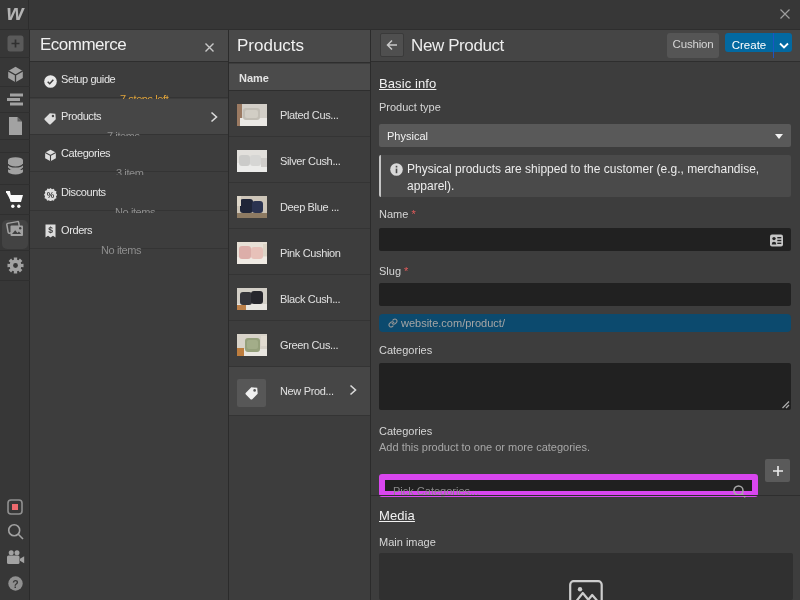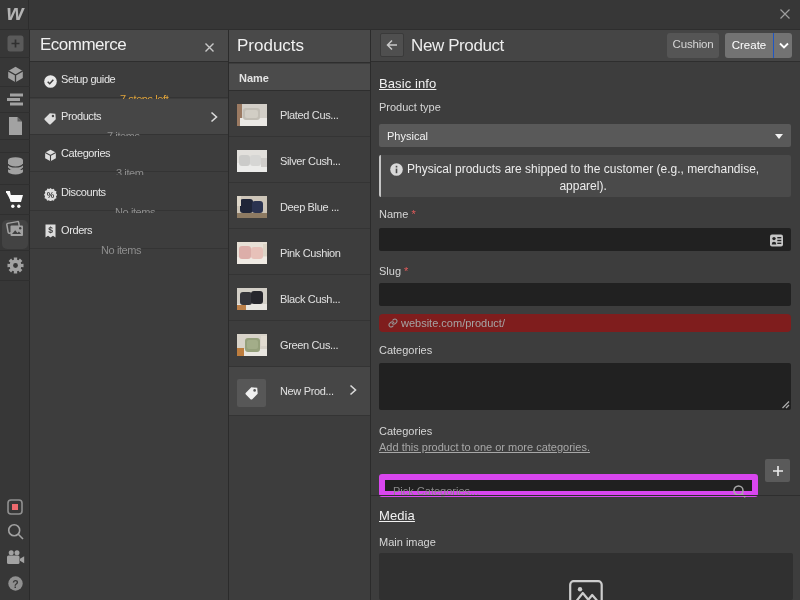--- a/index.html
+++ b/index.html
@@ -50,39 +50,39 @@
   #p3 { left:370px; top:30px; width:430px; height:570px; background:#3d3d3d;
     border-left:1px solid #2b2b2b; }
   #p3hdr { position:absolute; left:0; top:0; width:430px; height:32px; background:#454545;
      border-bottom:1px solid #2e2e2e; }
   #backbtn { position:absolute; left:9px; top:3px; width:24px; height:24px; background:#4f4f4f;
      border:1px solid #3a3a3a; border-radius:2px; display:flex; align-items:center; justify-content:center; }
   #p3hdr .t { position:absolute; left:40px; top:6px; font-size:17px; color:#ededed; letter-spacing:-0.4px; }
   #cancelbtn { position:absolute; left:296px; top:3px; width:52px; height:25px; background:#555555;
      border-radius:3px; color:#d6d6d6; letter-spacing:-0.2px; font-size:11.5px; text-align:center;
      line-height:23px; }
-  #createbtn { position:absolute; left:354px; top:3px; width:67px; height:25px; background:#737373;
+  #createbtn { position:absolute; left:354px; top:3px; width:67px; height:19px; background:#0369a1;
      border-radius:3px; }
   #createbtn .m { position:absolute; left:0; top:0; width:49px; height:25px; color:#fff;
      font-size:11.5px; text-align:center; line-height:25px; border-right:1px solid #1d55c4; }
   #createbtn .c { position:absolute; right:0; top:0; width:17px; height:25px; display:flex;
      align-items:center; justify-content:center; }
 
   .label { position:absolute; font-size:11px; color:#d6d6d6; }
-  .sub { position:absolute; font-size:11px; color:#a7a7a7;text-decoration:underline; }
+  .sub { position:absolute; font-size:11px; color:#a7a7a7; }
   .req { color:#e25a5a; }
   .h2 { position:absolute; font-size:13px; font-weight:normal; color:#f1f1f1; letter-spacing:0.1px;text-decoration:underline; }
   .input { position:absolute; background:#212121; border-radius:2px; }
 
   #ptype { position:absolute; left:8px; top:94px; width:412px; height:23px; background:#595959; border-radius:2px; }
   #ptype span { position:absolute; left:8px; top:6px; font-size:11px; color:#f2f2f2; }
   #infobox { position:absolute; left:8px; top:125px; width:412px; height:42px; background:#4a4a4a;
      border-left:2px solid #c4c4c4; border-radius:2px; }
-  #infobox .txt { position:absolute; left:26px; top:6px; font-size:12px; color:#ececec; line-height:17px;text-align:center; }
-  #slugpill { position:absolute; left:8px; top:284px; width:412px; height:18px; background:#7f1d1d;
+  #infobox .txt { position:absolute; left:26px; top:6px; font-size:12px; color:#ececec; line-height:17px; }
+  #slugpill { position:absolute; left:8px; top:284px; width:412px; height:18px; background:#0c4a6e;
      border-radius:4px; }
   #slugpill span { position:absolute; left:22px; top:3px; font-size:11px; color:#a5a5a5; }
   #pickcat { position:absolute; left:8px; top:444px; width:379px; height:23px; background:#202020;
      border:6px solid #d946ef; border-radius:3px; }
   #pickcat span { position:absolute; left:8px; top:5px; font-size:11px; color:#8b8b8b; }
   #plusbtn { position:absolute; left:394px; top:429px; width:25px; height:23px; background:#5a5a5a;
      border-radius:2px; display:flex; align-items:center; justify-content:center; }
   #divider { position:absolute; left:0; top:465px; width:430px; height:1px; background:#2e2e2e; }
   #mainimg { position:absolute; left:8px; top:523px; width:414px; height:47px; background:#303030;
      border-radius:2px; }

